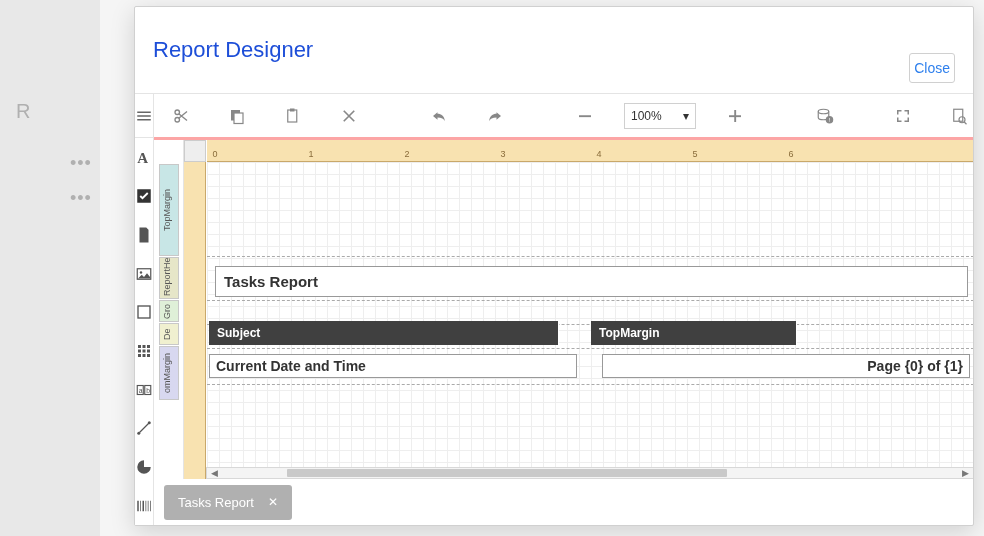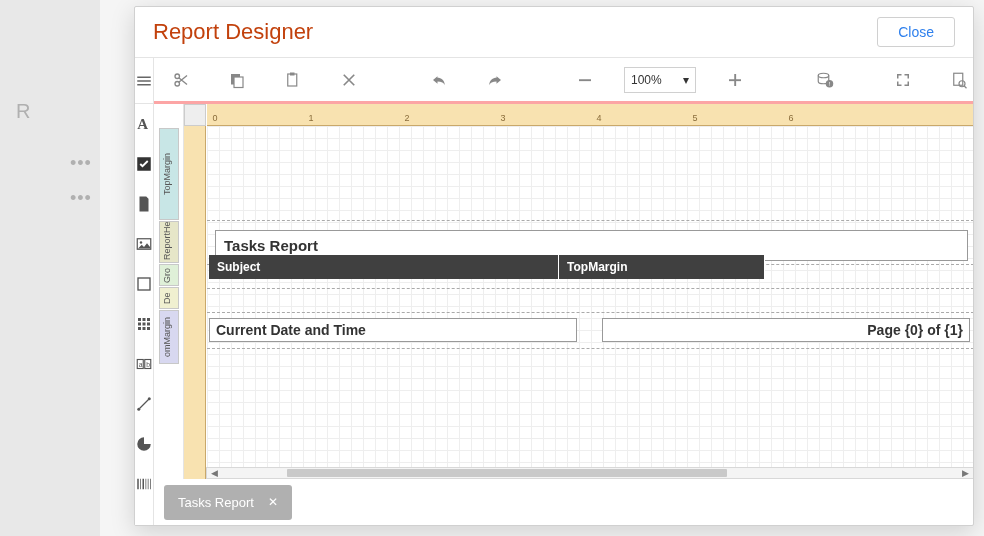--- a/index.html
+++ b/index.html
@@ -43,30 +43,31 @@
   .dialog-header {
     display: flex;
     align-items: center;
     justify-content: space-between;
     padding: 10px 18px;
     border-bottom: 1px solid #e4e4e4;
   }
   .dialog-title {
     font-size: 22px;
     font-weight: 300;
-    color: #c2410c;
+    color: #1d4ed8;
   }
   .close-btn {
     border: 1px solid #d0d0d0;
     border-radius: 3px;
     background: #fff;
     color: #2f80ed;
     font-size: 14px;
-    padding: 6px 20px;
-    cursor: pointer;
+    padding: 6px 4px;
+    cursor: pointer;
+    margin-top: 36px;
   }
 
   
   .dialog-body {
     flex: 1;
     display: flex;
     overflow: hidden;
     position: relative;
   }
   .left-rail {
@@ -526,21 +527,21 @@
 
         <div class="canvas">
           <div class="dash" style="top:94px"></div>
           <div class="dash" style="top:138px"></div>
           <div class="dash" style="top:162px"></div>
           <div class="dash" style="top:186px"></div>
           <div class="dash" style="top:222px"></div>
 
           <div class="report-el title-el" style="left:8px; top:104px; right:6px;">Tasks Report</div>
 
-          <div class="header-row" style="top:129px;">
+          <div class="header-row" style="top:159px;gap:32px;">
             <div class="header-cell" style="flex:0 0 46%">Subject</div>
             <div class="header-cell" style="flex:0 0 27%">TopMargin</div>
           </div>
 
           <div class="report-el" style="left:2px; top:192px; width:48%; font-weight:600;">Current Date and Time</div>
           <div class="report-el" style="right:4px; top:192px; width:48%; font-weight:600; text-align:right;">Page {0} of {1}</div>
         </div>
 
         <div class="hscroll">
           <span style="margin-left:4px">◀</span>

